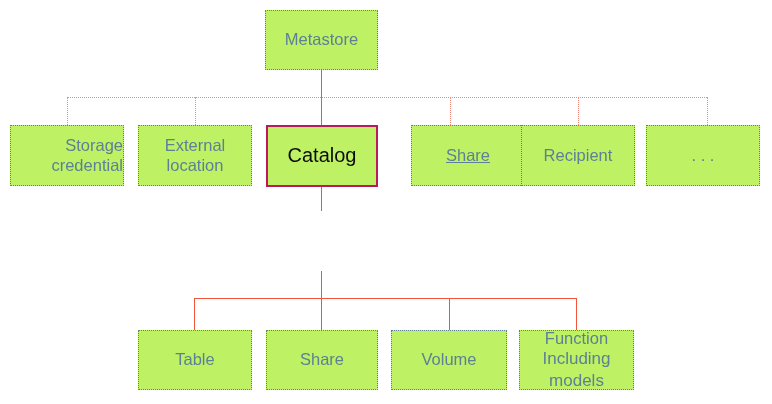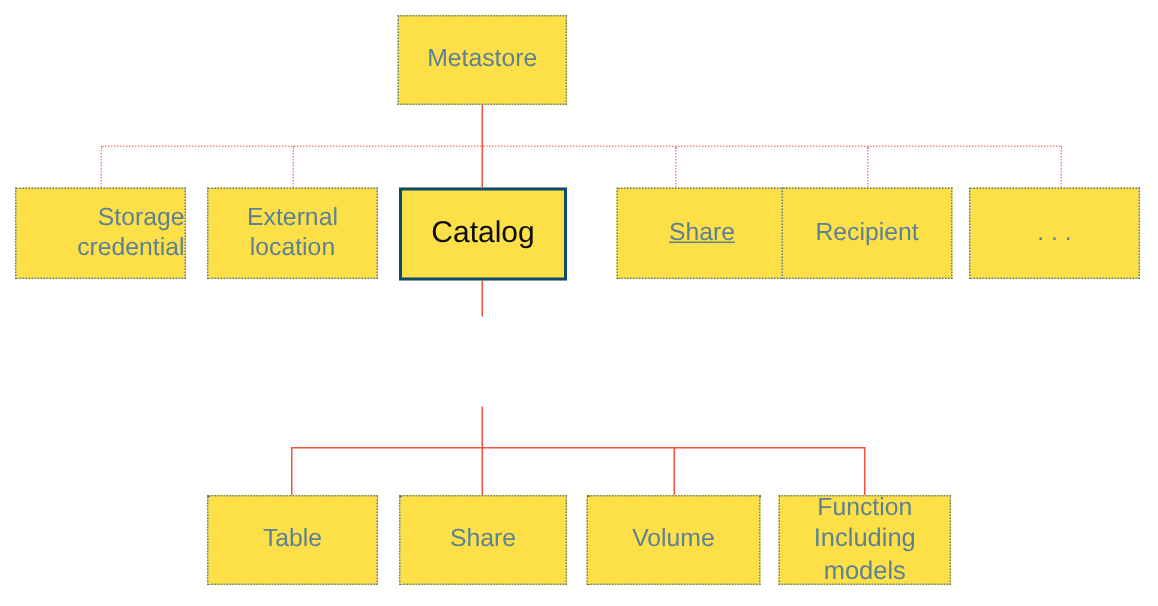--- a/index.html
+++ b/index.html
@@ -8,36 +8,36 @@
     background:#ffffff;
     font-family:"Liberation Sans","DejaVu Sans",sans-serif;
     overflow:hidden;
   }
   #canvas{position:relative;width:772px;height:404px;}
 
   
   .node{
     position:absolute;
     box-sizing:border-box;
-    background:#fde047;
+    background:#bef264;
     display:flex;
     flex-direction:column;
     align-items:center;
     justify-content:center;
     text-align:center;
     line-height:1.18;
     z-index:3;
   }
   .node.dotted{
     border:1.6px dotted #5d7f90;
     color:#5d8095;
     font-size:16.5px;
   }
   .node.solid{
-    border:2px solid #0c4a6e;
+    border:2px solid #be185d;
     color:#0d0d0d;
     font-size:20px;
   }
   .node .sub{
     font-size:17px;
     color:#5d8095;
     line-height:1.2;
     margin-top:1px;
   }
   .node .main{display:block;}

